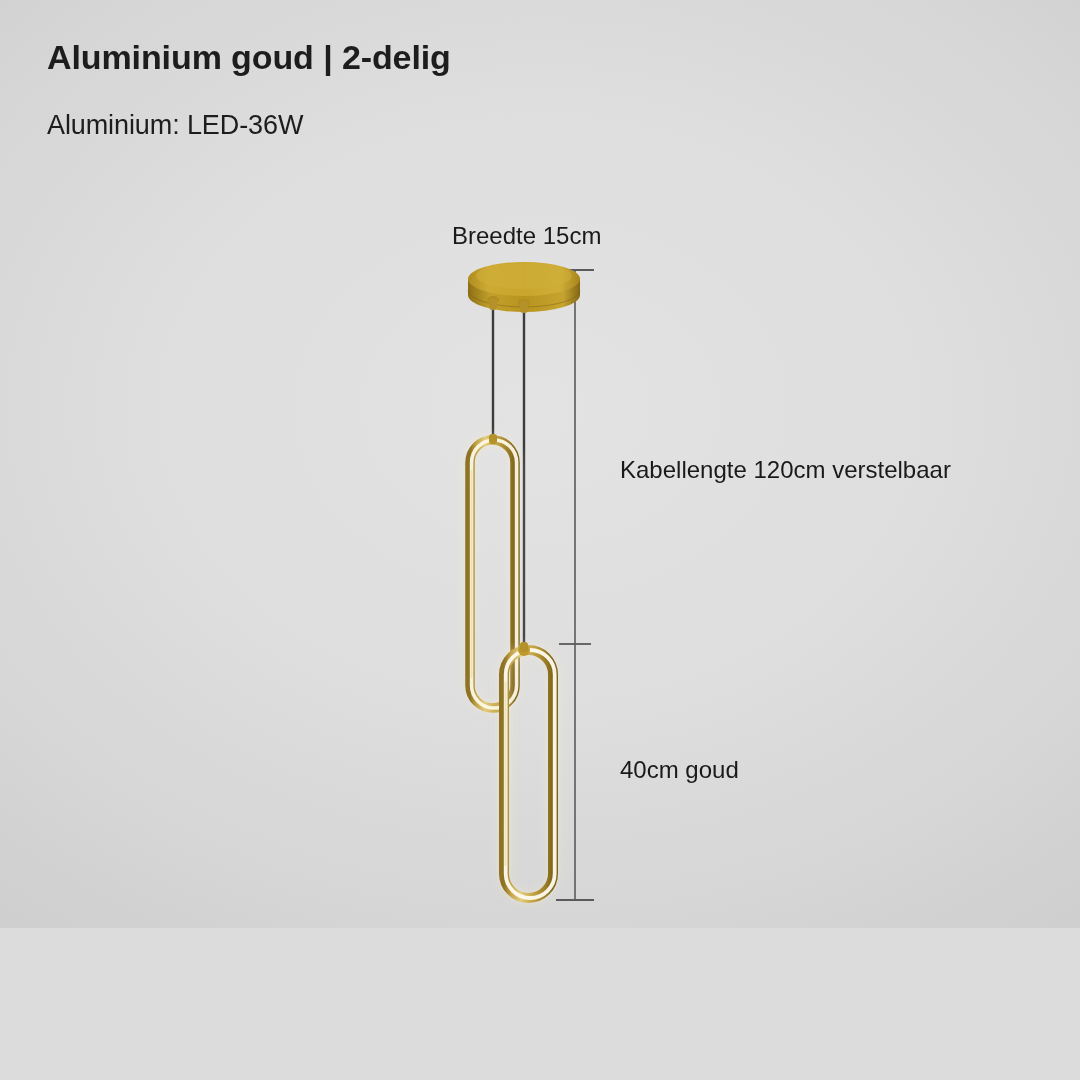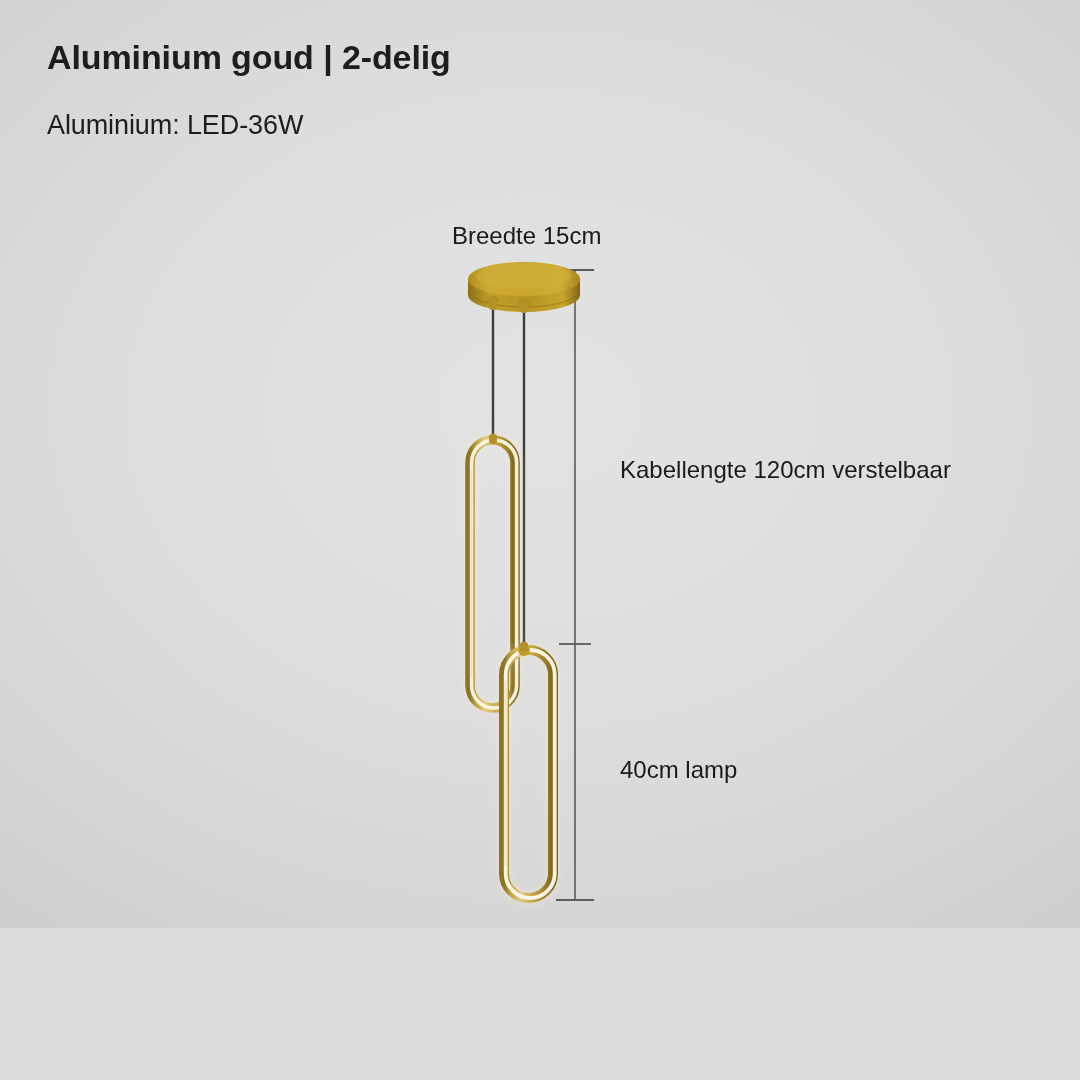--- a/index.html
+++ b/index.html
@@ -89,21 +89,21 @@
 </head>
 <body>
 
 <div id="scene">
 
   <div class="title">Aluminium goud | 2-delig</div>
   <div class="subtitle">Aluminium: LED-36W</div>
 
   <div class="cap-diameter">Breedte 15cm</div>
   <div class="cap-cable">Kabellengte 120cm verstelbaar</div>
-  <div class="cap-height">40cm lamp</div>
+  <div class="cap-height">40cm goud</div>
 
   <svg id="lamp" viewBox="0 0 1080 1080">
     <defs>
 
       <linearGradient id="canopyTop" x1="0" y1="0" x2="1" y2="0">
         <stop offset="0%" stop-color="#b08c1e"></stop>
         <stop offset="18%" stop-color="#cdaa33"></stop>
         <stop offset="50%" stop-color="#c9a52c"></stop>
         <stop offset="82%" stop-color="#cfae38"></stop>
         <stop offset="100%" stop-color="#a9851b"></stop>

